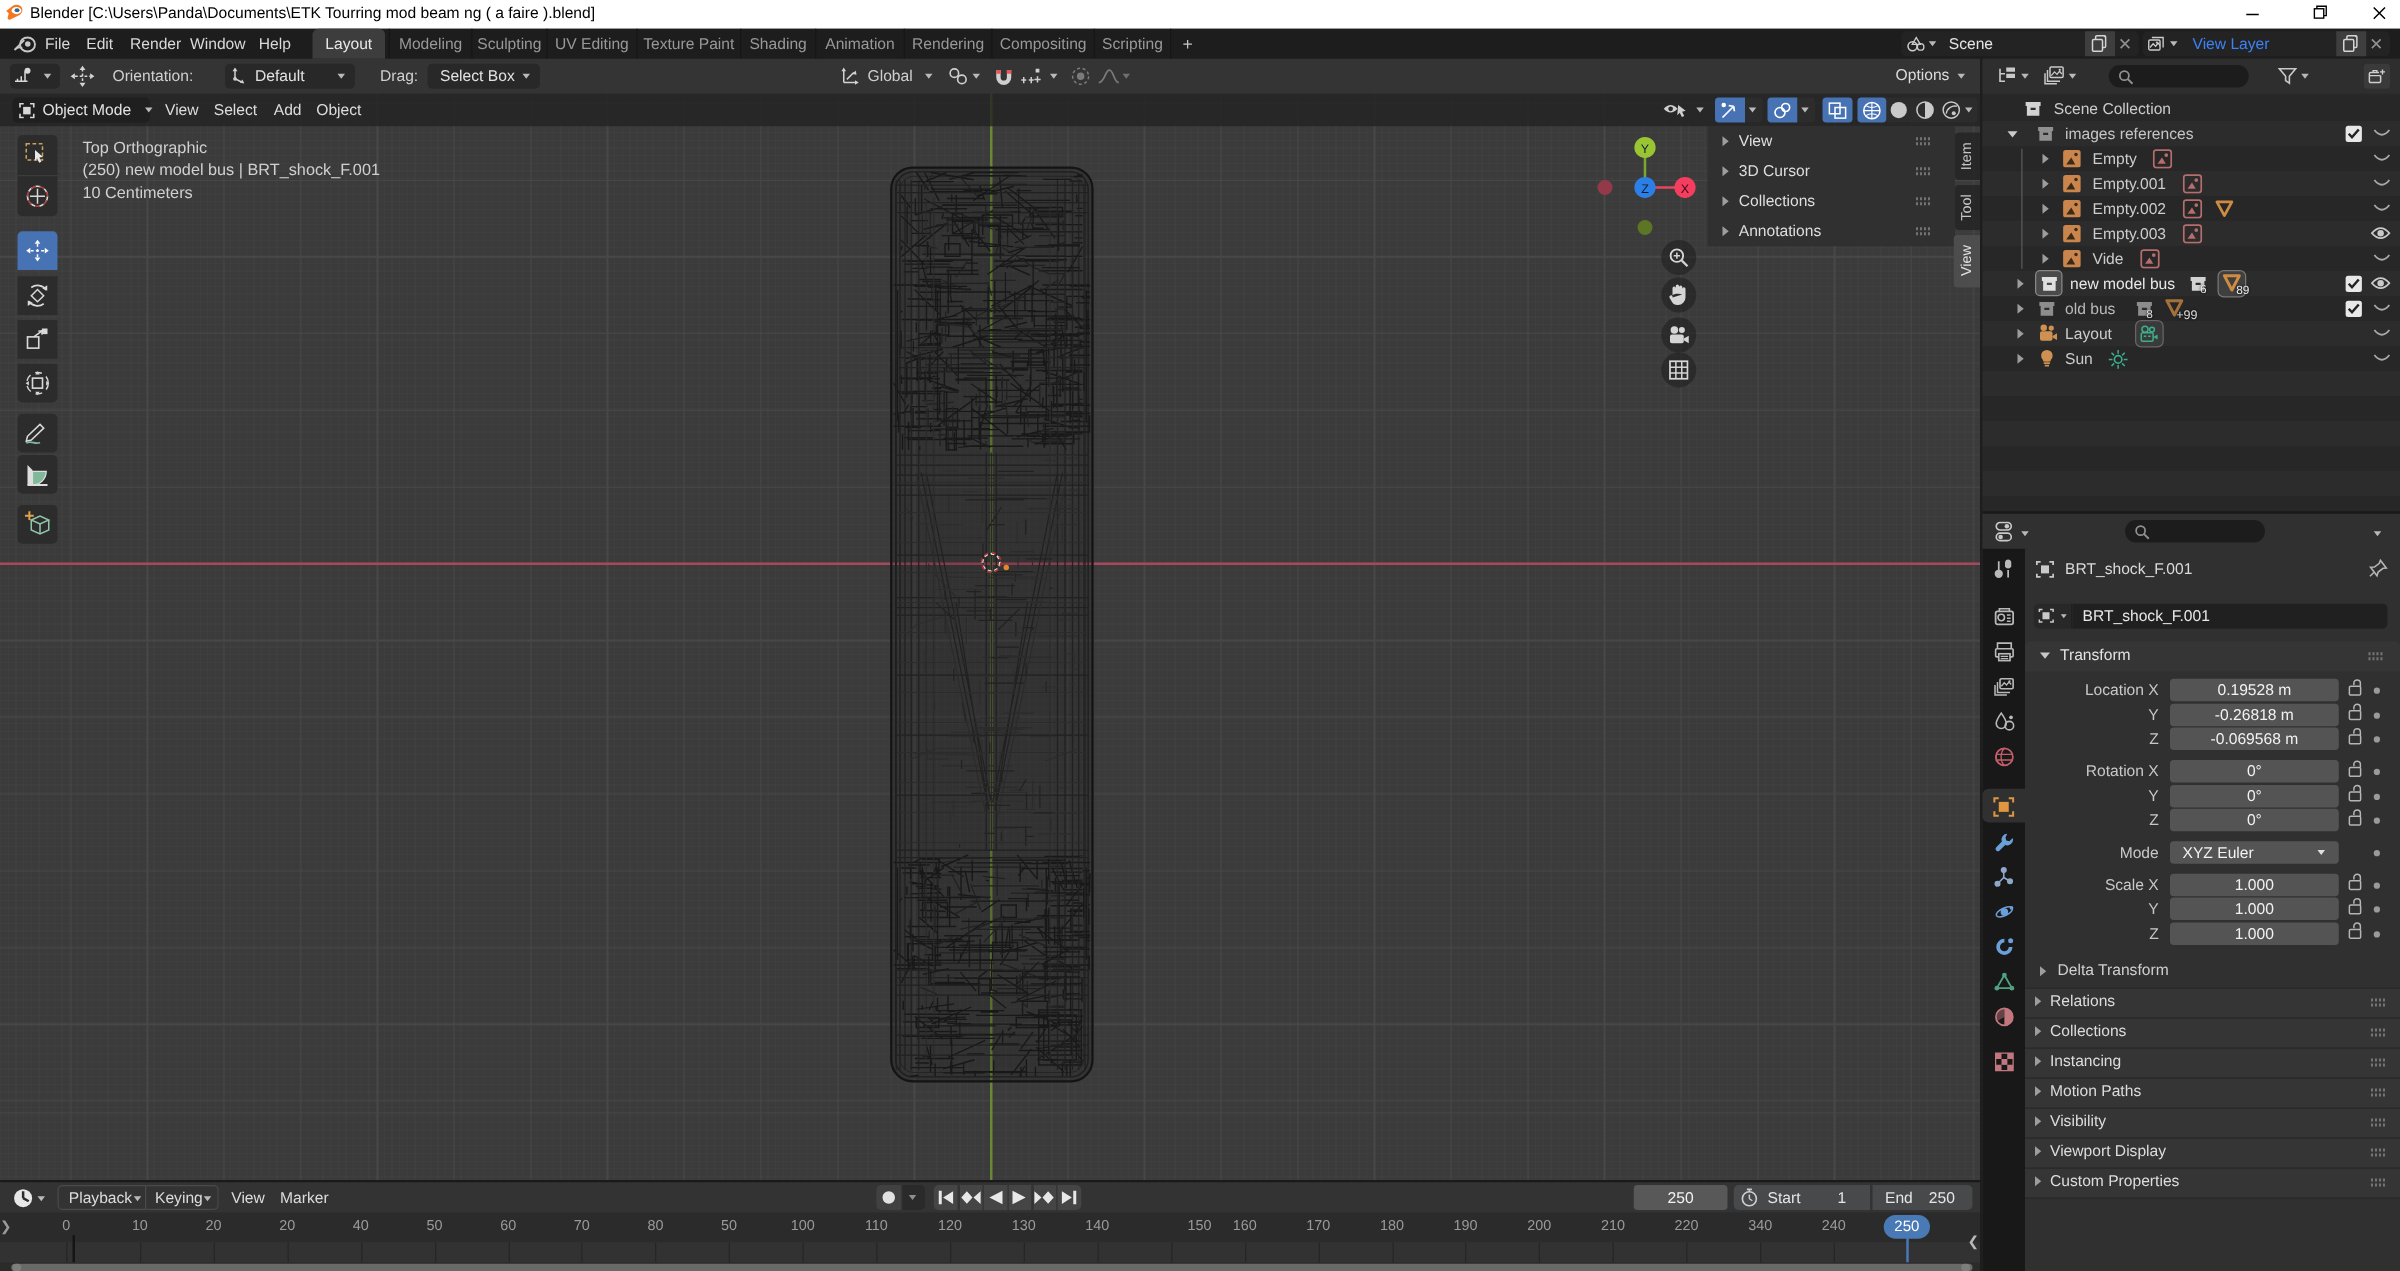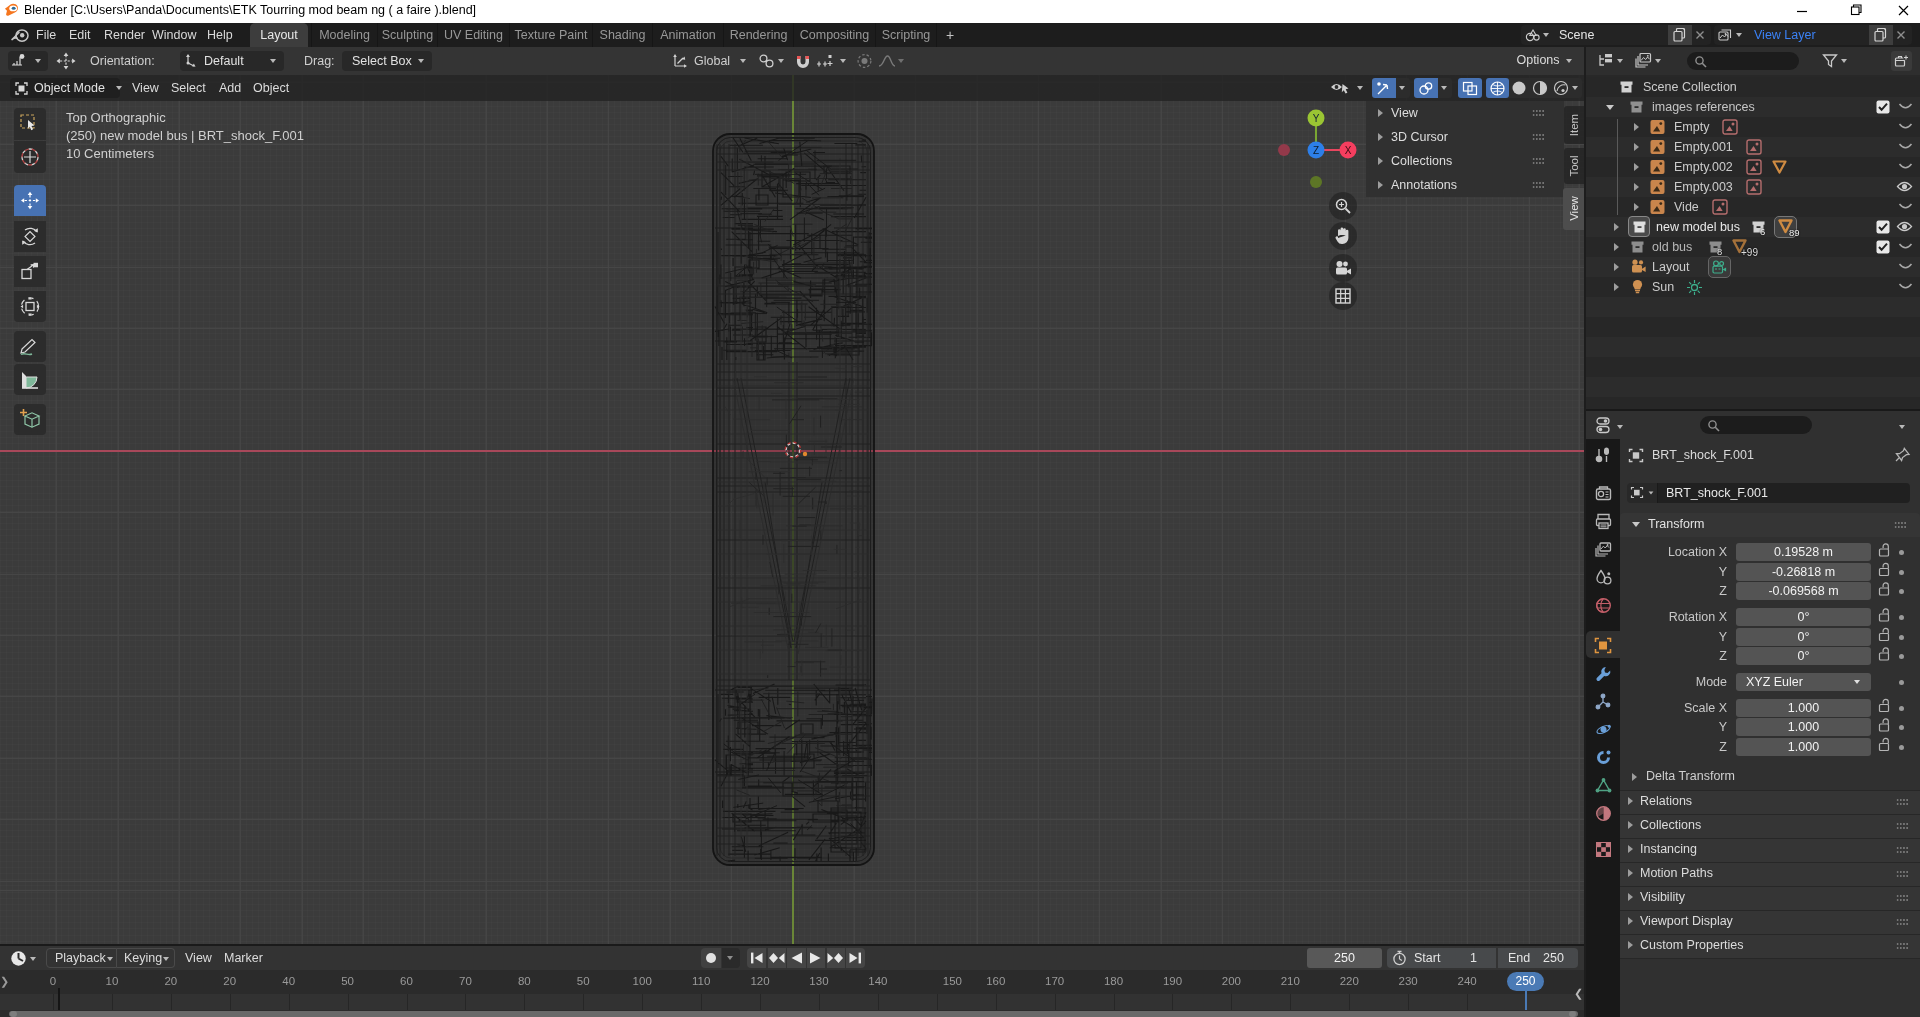--- a/index.html
+++ b/index.html
@@ -968,29 +968,29 @@
       <div class="abs" style="left:327.6px;top:31px;width:40px;text-align:center;color:#9a9a9a;font-size:11.5px">50</div>
       <div class="abs" style="left:386.52000000000004px;top:31px;width:40px;text-align:center;color:#9a9a9a;font-size:11.5px">60</div>
       <div class="abs" style="left:445.44px;top:31px;width:40px;text-align:center;color:#9a9a9a;font-size:11.5px">70</div>
       <div class="abs" style="left:504.36px;top:31px;width:40px;text-align:center;color:#9a9a9a;font-size:11.5px">80</div>
       <div class="abs" style="left:563.2800000000001px;top:31px;width:40px;text-align:center;color:#9a9a9a;font-size:11.5px">50</div>
       <div class="abs" style="left:622.2px;top:31px;width:40px;text-align:center;color:#9a9a9a;font-size:11.5px">100</div>
       <div class="abs" style="left:681.12px;top:31px;width:40px;text-align:center;color:#9a9a9a;font-size:11.5px">110</div>
       <div class="abs" style="left:740.0400000000001px;top:31px;width:40px;text-align:center;color:#9a9a9a;font-size:11.5px">120</div>
       <div class="abs" style="left:798.96px;top:31px;width:40px;text-align:center;color:#9a9a9a;font-size:11.5px">130</div>
       <div class="abs" style="left:857.88px;top:31px;width:40px;text-align:center;color:#9a9a9a;font-size:11.5px">140</div>
-      <div class="abs" style="left:922px;top:31px;width:40px;text-align:right;color:#9a9a9a;font-size:11.5px">150</div>
+      <div class="abs" style="left:950px;top:31px;width:40px;text-align:left;color:#9a9a9a;font-size:11.5px">150</div>
       <div class="abs" style="left:975.72px;top:31px;width:40px;text-align:center;color:#9a9a9a;font-size:11.5px">160</div>
       <div class="abs" style="left:1034.64px;top:31px;width:40px;text-align:center;color:#9a9a9a;font-size:11.5px">170</div>
       <div class="abs" style="left:1093.5600000000002px;top:31px;width:40px;text-align:center;color:#9a9a9a;font-size:11.5px">180</div>
       <div class="abs" style="left:1152.48px;top:31px;width:40px;text-align:center;color:#9a9a9a;font-size:11.5px">190</div>
       <div class="abs" style="left:1211.4px;top:31px;width:40px;text-align:center;color:#9a9a9a;font-size:11.5px">200</div>
       <div class="abs" style="left:1270.3200000000002px;top:31px;width:40px;text-align:center;color:#9a9a9a;font-size:11.5px">210</div>
       <div class="abs" style="left:1329.24px;top:31px;width:40px;text-align:center;color:#9a9a9a;font-size:11.5px">220</div>
-      <div class="abs" style="left:1388.16px;top:31px;width:40px;text-align:center;color:#9a9a9a;font-size:11.5px">230</div>
+      <div class="abs" style="left:1388.16px;top:31px;width:40px;text-align:center;color:#9a9a9a;font-size:11.5px">340</div>
       <div class="abs" style="left:1447.0800000000002px;top:31px;width:40px;text-align:center;color:#9a9a9a;font-size:11.5px">240</div>
     </div>
 
   <div class="abs" style="left:0;top:50px;width:1584px;height:16px;background:#323232"></div>
   <div id="ticks">
       <div class="abs" style="left:53px;top:50px;width:1px;height:16px;background:#262626"></div>
       <div class="abs" style="left:111.92px;top:50px;width:1px;height:16px;background:#262626"></div>
       <div class="abs" style="left:170.84px;top:50px;width:1px;height:16px;background:#262626"></div>
       <div class="abs" style="left:229.76000000000002px;top:50px;width:1px;height:16px;background:#262626"></div>
       <div class="abs" style="left:288.68px;top:50px;width:1px;height:16px;background:#262626"></div>

